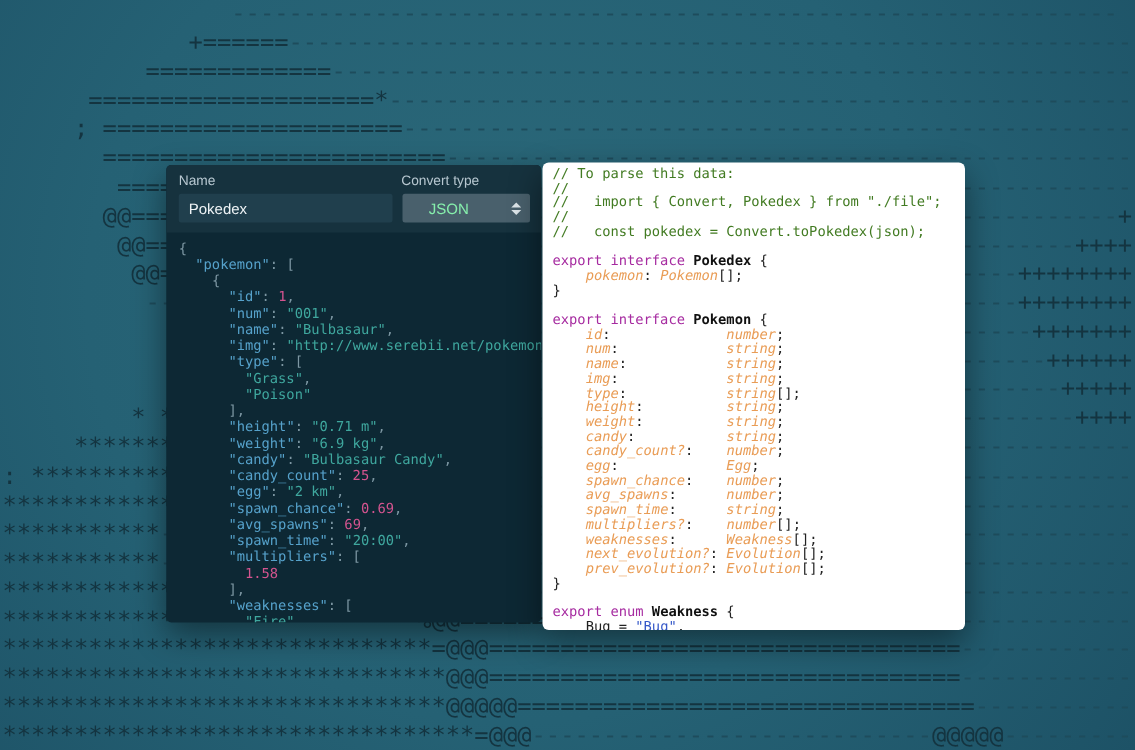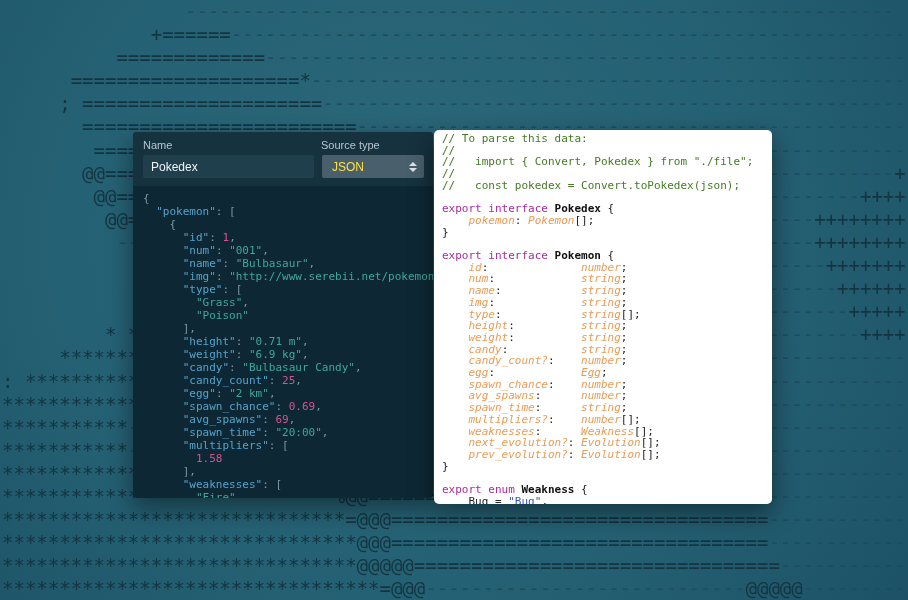--- a/index.html
+++ b/index.html
@@ -29,22 +29,22 @@
   .lp-label-name { flex:1; }
   .lp-label-source { width:103px; }
   .lp-inputs { display:flex; margin-top:4px; gap:8px; }
   .lp-input {
     flex:1; background:#203f4d; border:0; border-radius:2px; height:23px;
     color:#eef3f5; font-size:12px; padding:0 8px; outline:none;
     font-family:"Liberation Sans", sans-serif;
   }
   .lp-select {
     width:103px; background:#49606c; border-radius:2px; height:23px;
-    color:#fde047; font-size:12px; display:flex; align-items:center;
-    padding:0 7px 0 10px; cursor:pointer;
+    color:#86efac; font-size:12px; display:flex; align-items:center;
+    padding:0 7px 0 21px; cursor:pointer;
   }
   .lp-select-label { flex:1; }
   .arrows { display:flex; flex-direction:column; gap:2px; align-items:center; }
   .tri-up   { width:0; height:0; border-left:4px solid transparent; border-right:4px solid transparent; border-bottom:4px solid #dde5e9; }
   .tri-down { width:0; height:0; border-left:4px solid transparent; border-right:4px solid transparent; border-top:4px solid #dde5e9; }
   #json-code {
     flex:1 1 auto; padding:6px 0 0 10px;
     font-family:"DejaVu Sans Mono", monospace;
     font-size:11px; line-height:13px; white-space:pre; overflow:hidden;
   }
@@ -70,21 +70,21 @@
 </style>
 </head>
 <body>
 
 <pre id="bg-art"><div><span class="art-dark">                </span><span class="art-light">--------------------------------------------------------------</span></div><div><span class="art-dark">             +======</span><span class="art-light">-----------------------------------------------------------</span></div><div><span class="art-dark">          =============</span><span class="art-light">--------------------------------------------------------</span></div><div><span class="art-dark">      ====================*</span><span class="art-light">----------------------------------------------------</span></div><div><span class="art-dark">     ; =====================</span><span class="art-light">---------------------------------------------------</span></div><div><span class="art-dark">       ========================</span><span class="art-light">------------------------------------------------</span></div><div><span class="art-dark">        =======================</span><span class="art-light">------------------------------------------------</span></div><div><span class="art-dark">       @@======================</span><span class="art-light">-----------------------------------------------</span><span class="art-dark">+</span></div><div><span class="art-dark">        @@====================</span><span class="art-light">---------------------------------------------</span><span class="art-dark">++++</span></div><div><span class="art-dark">         @@==================</span><span class="art-light">------------------------------------------</span><span class="art-dark">++++++++</span></div><div><span class="art-dark">          </span><span class="art-light">-------------------------------------------------------------</span><span class="art-dark">++++++++</span></div><div><span class="art-dark">            </span><span class="art-light">------------------------------------------------------------</span><span class="art-dark">+++++++</span></div><div><span class="art-dark">            </span><span class="art-light">-------------------------------------------------------------</span><span class="art-dark">++++++</span></div><div><span class="art-dark">            </span><span class="art-light">--------------------------------------------------------------</span><span class="art-dark">+++++</span></div><div><span class="art-dark">         * *</span><span class="art-light">---------------------------------------------------------------</span><span class="art-dark">++++</span></div><div><span class="art-dark">     *******</span><span class="art-light">-------------------------------------------------------------------</span></div><div><span class="art-dark">: **********</span><span class="art-light">-------------------------------------------------------------------</span></div><div><span class="art-dark">************</span><span class="art-light">-------------------------------------------------------------------</span></div><div><span class="art-dark">***********</span><span class="art-light">--------------------------------------------------------------------</span></div><div><span class="art-dark">***********</span><span class="art-light">--------------------------------------------------------------------</span></div><div><span class="art-dark">****************************%@%=</span><span class="art-light">-----------------------------------------------</span></div><div><span class="art-dark">*****************************%@@=================================</span><span class="art-light">--------------</span></div><div><span class="art-dark">******************************=@@@=================================</span><span class="art-light">------------</span></div><div><span class="art-dark">*******************************@@@=================================</span><span class="art-light">------------</span></div><div><span class="art-dark">*******************************@@@@@================================</span><span class="art-light">-----------</span></div><div><span class="art-dark">*********************************=@@@</span><span class="art-light">----------------------------</span><span class="art-dark">@@@@@</span><span class="art-light">---------</span></div></pre>
 
 <div id="left-panel" class="panel">
   <div class="lp-header">
     <div class="lp-labels">
       <div class="lp-label-name">Name</div>
-      <div class="lp-label-source">Source type</div>
+      <div class="lp-label-source">Convert type</div>
     </div>
     <div class="lp-inputs">
       <input class="lp-input" type="text" value="Pokedex" style="">
       <div class="lp-select">
         <span class="lp-select-label">JSON</span>
         <span class="arrows">
           <span class="tri-up"></span>
             <span class="tri-down"></span>
         </span>
       </div>

